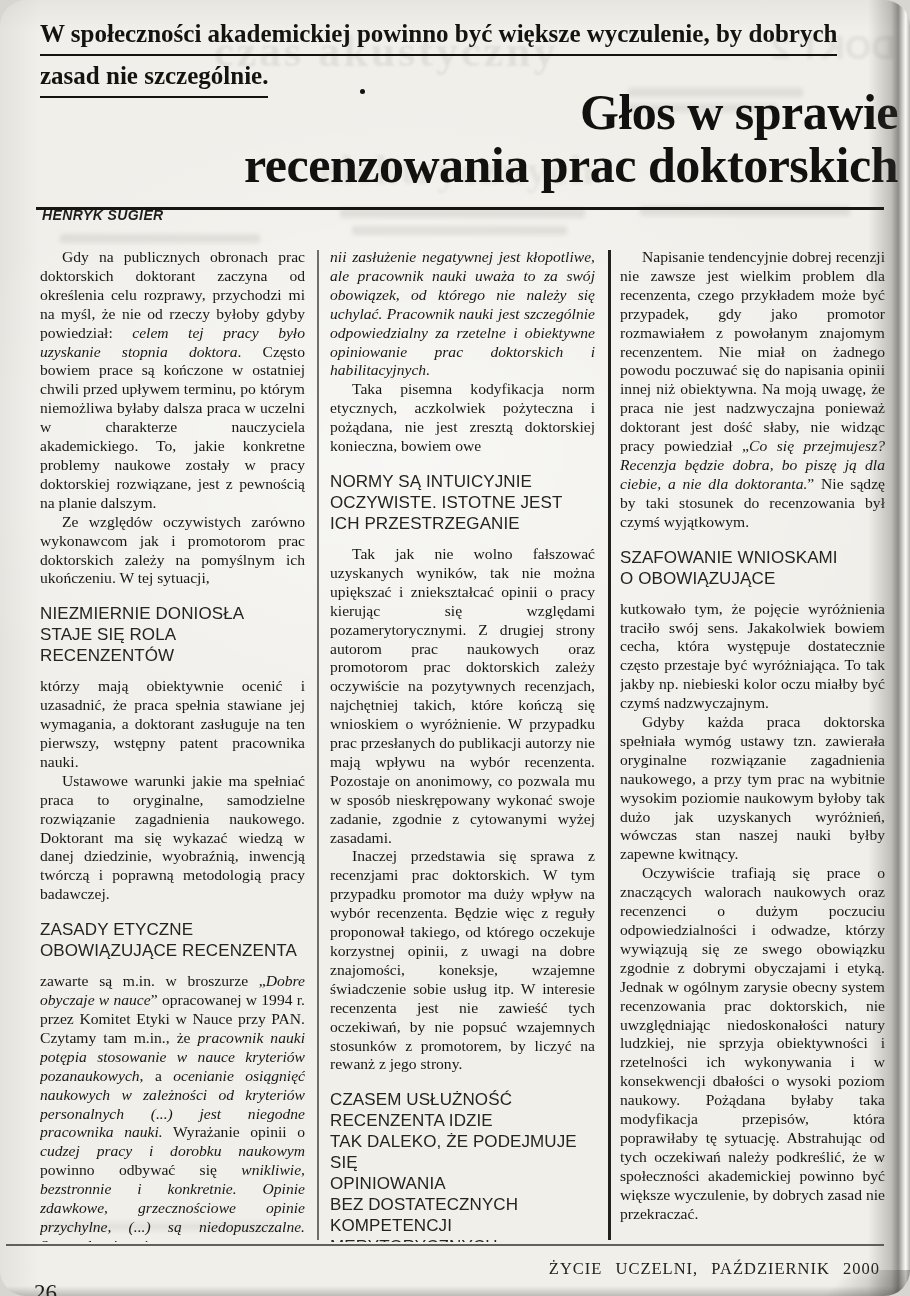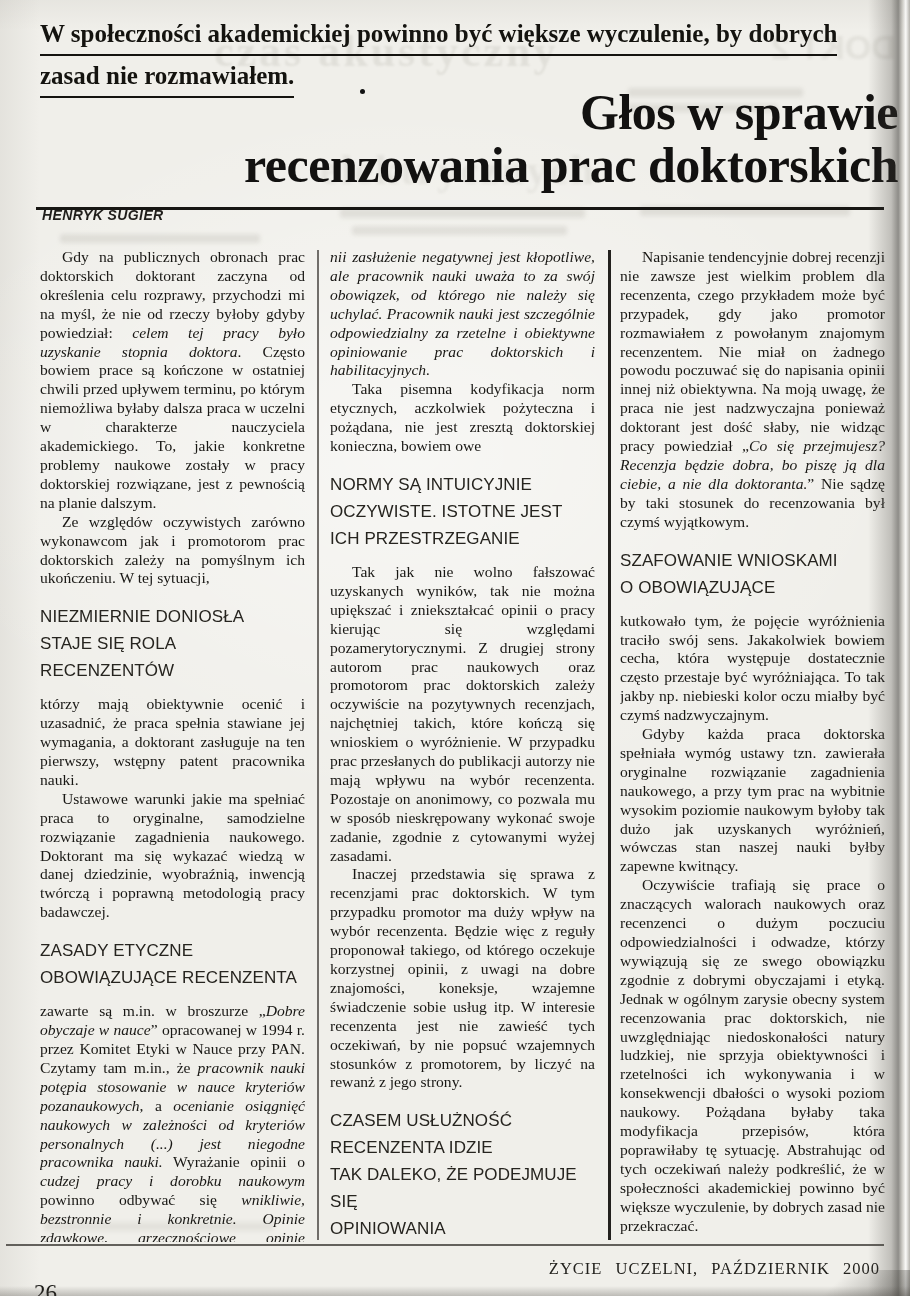--- a/index.html
+++ b/index.html
@@ -5,41 +5,42 @@
   html,body{margin:0;padding:0;background:#d8d6d1;}
   #page{
     position:relative;width:910px;height:1296px;overflow:hidden;
     background:#f0efea;
     background-image:
       radial-gradient(ellipse 700px 500px at 45% 35%, rgba(255,255,255,0.5), rgba(255,255,255,0) 70%),
       linear-gradient(to right, rgba(120,115,105,0.10), rgba(120,115,105,0) 40px),
       linear-gradient(to bottom, rgba(120,115,105,0.08), rgba(120,115,105,0) 30px);
     font-family:"Liberation Serif", serif;
     color:#181714;
+    border-radius:26px;
   }
   
   .kicker{position:absolute;left:40px;top:14px;width:850px;
     font-weight:700;font-size:25px;line-height:39px;color:#14130f;}
   .kicker .kline{display:inline-block;border-bottom:2.5px solid #14130f;padding-bottom:1px;}
   .title{position:absolute;left:38px;top:86px;width:860px;
     font-size:50px;line-height:53px;font-weight:700;letter-spacing:-0.5px;color:#121110;text-align:right;}
   .title-rule{position:absolute;left:36px;top:207px;width:848px;height:3px;background:#171613;}
   .author{position:absolute;left:42px;top:207px;
     font-family:"Liberation Sans",sans-serif;font-style:italic;font-weight:700;
     font-size:14px;letter-spacing:0.4px;color:#201e1b;}
   
   .columns{position:absolute;left:40px;top:248px;width:846px;height:994px;
     display:flex;gap:25px;overflow:hidden;}
   .col{width:265px;height:100%;overflow:hidden;}
   .col p{margin:0;font-size:15.6px;line-height:18.9px;text-align:justify;
     text-indent:22px;color:#181714;}
   .col p.noindent{text-indent:0;}
   .col p em{font-style:italic;}
   .col h3{font-family:"Liberation Sans",sans-serif;font-weight:400;
-    font-size:17px;line-height:27px;margin:15px 0 11px;white-space:pre-line;
+    font-size:17px;line-height:21px;margin:15px 0 11px;white-space:pre-line;
     letter-spacing:0.1px;color:#26241f;}
   .divider{position:absolute;top:250px;height:990px;background:#45423d;}
   .divider.d1{left:317px;width:1.5px;opacity:.75;}
   .divider.d2{left:608px;width:2.5px;background:#23211e;}
   
   .footer-rule{position:absolute;left:6px;top:1244px;width:878px;height:2px;background:#4a4843;opacity:.85;}
   .page-number{position:absolute;left:34px;top:1252px;font-size:23px;color:#1b1a17;margin-top:28px;}
   .journal{position:absolute;left:0;top:1259px;width:880px;text-align:right;
     font-size:16.5px;letter-spacing:1px;word-spacing:8px;color:#23221e;}
   
@@ -72,21 +73,21 @@
   <div class="gbar" style="left:628px;top:104px;width:150px;height:8px;"></div>
   <div class="gbar" style="left:340px;top:208px;width:245px;height:10px;"></div>
   <div class="gbar" style="left:352px;top:226px;width:215px;height:9px;"></div>
   <div class="gbar" style="left:60px;top:234px;width:200px;height:9px;"></div>
   <div class="gbar" style="left:640px;top:206px;width:210px;height:10px;"></div>
   <div class="gbar" style="left:44px;top:1222px;width:230px;height:9px;opacity:.12;"></div>
   <div class="speck"></div>
 
   <div class="kicker">
     <span class="kline">W społeczności akademickiej powinno być większe wyczulenie, by dobrych</span><br>
-    <span class="kline">zasad nie rozmawiałem.</span>
+    <span class="kline">zasad nie szczególnie.</span>
   </div>
 
   <div class="title">
     <div>Głos w sprawie</div>
     <div>recenzowania prac doktorskich</div>
   </div>
 
   <div class="title-rule"></div>
   <div class="author">HENRYK SUGIER</div>
 

